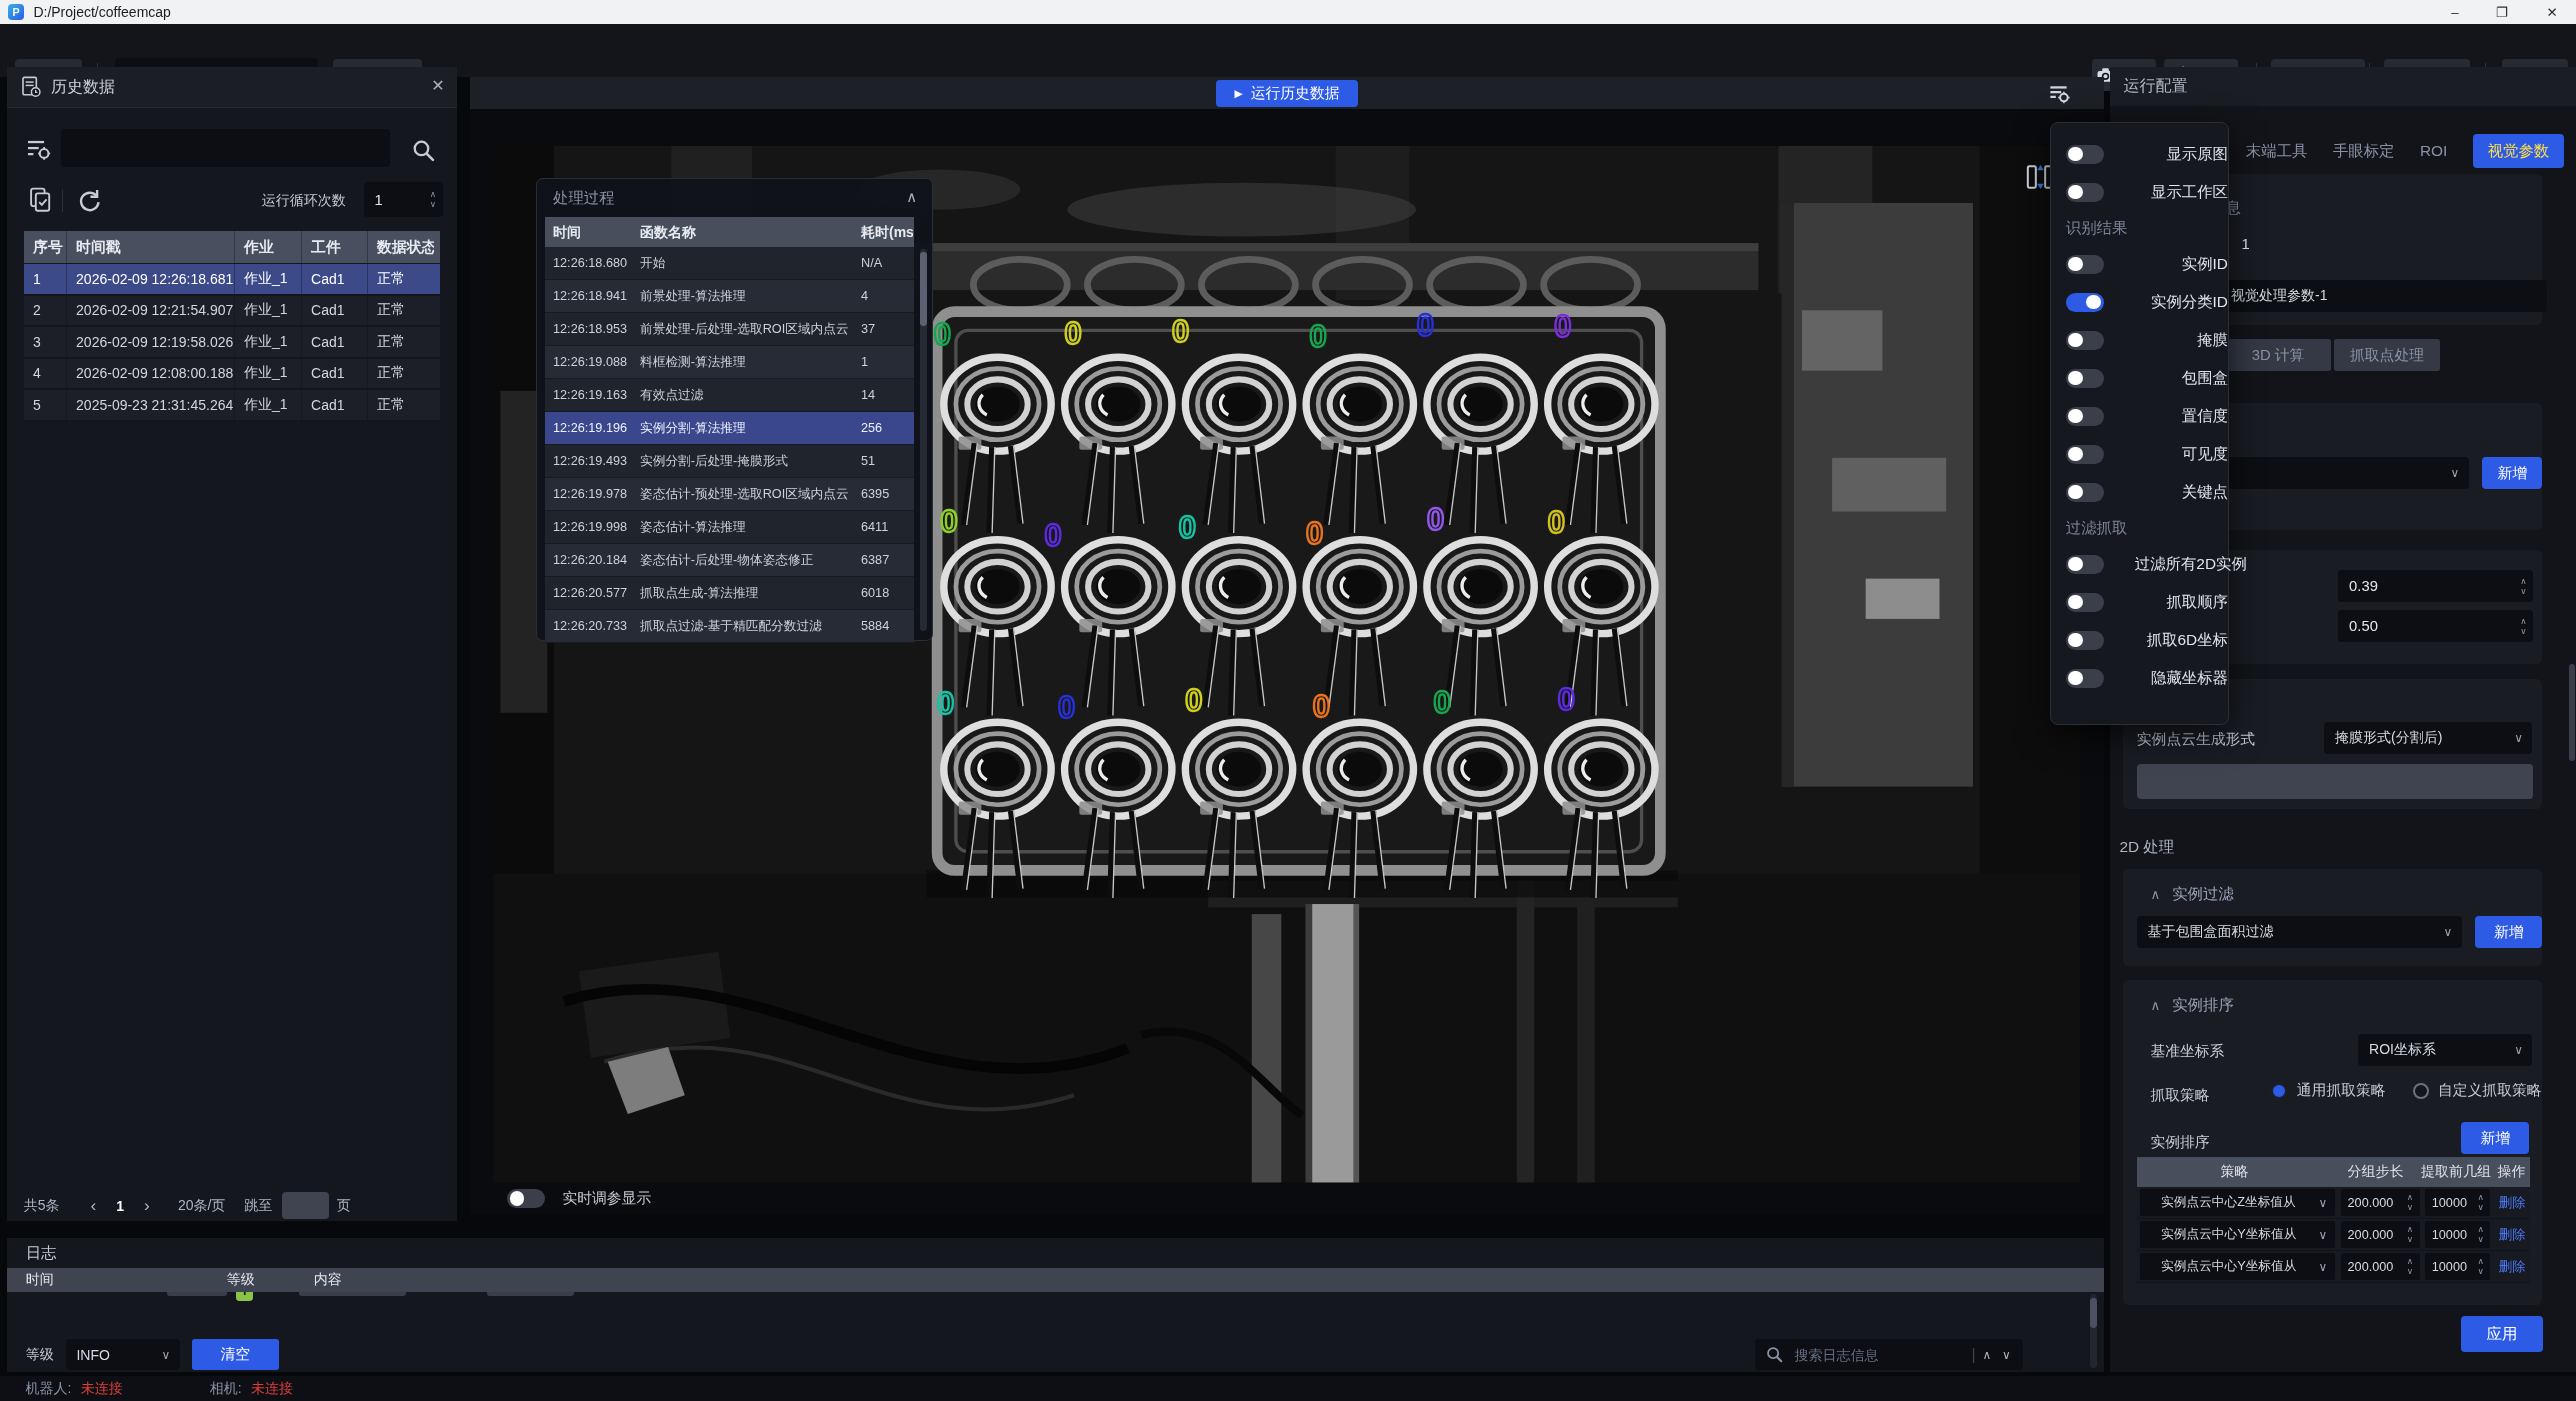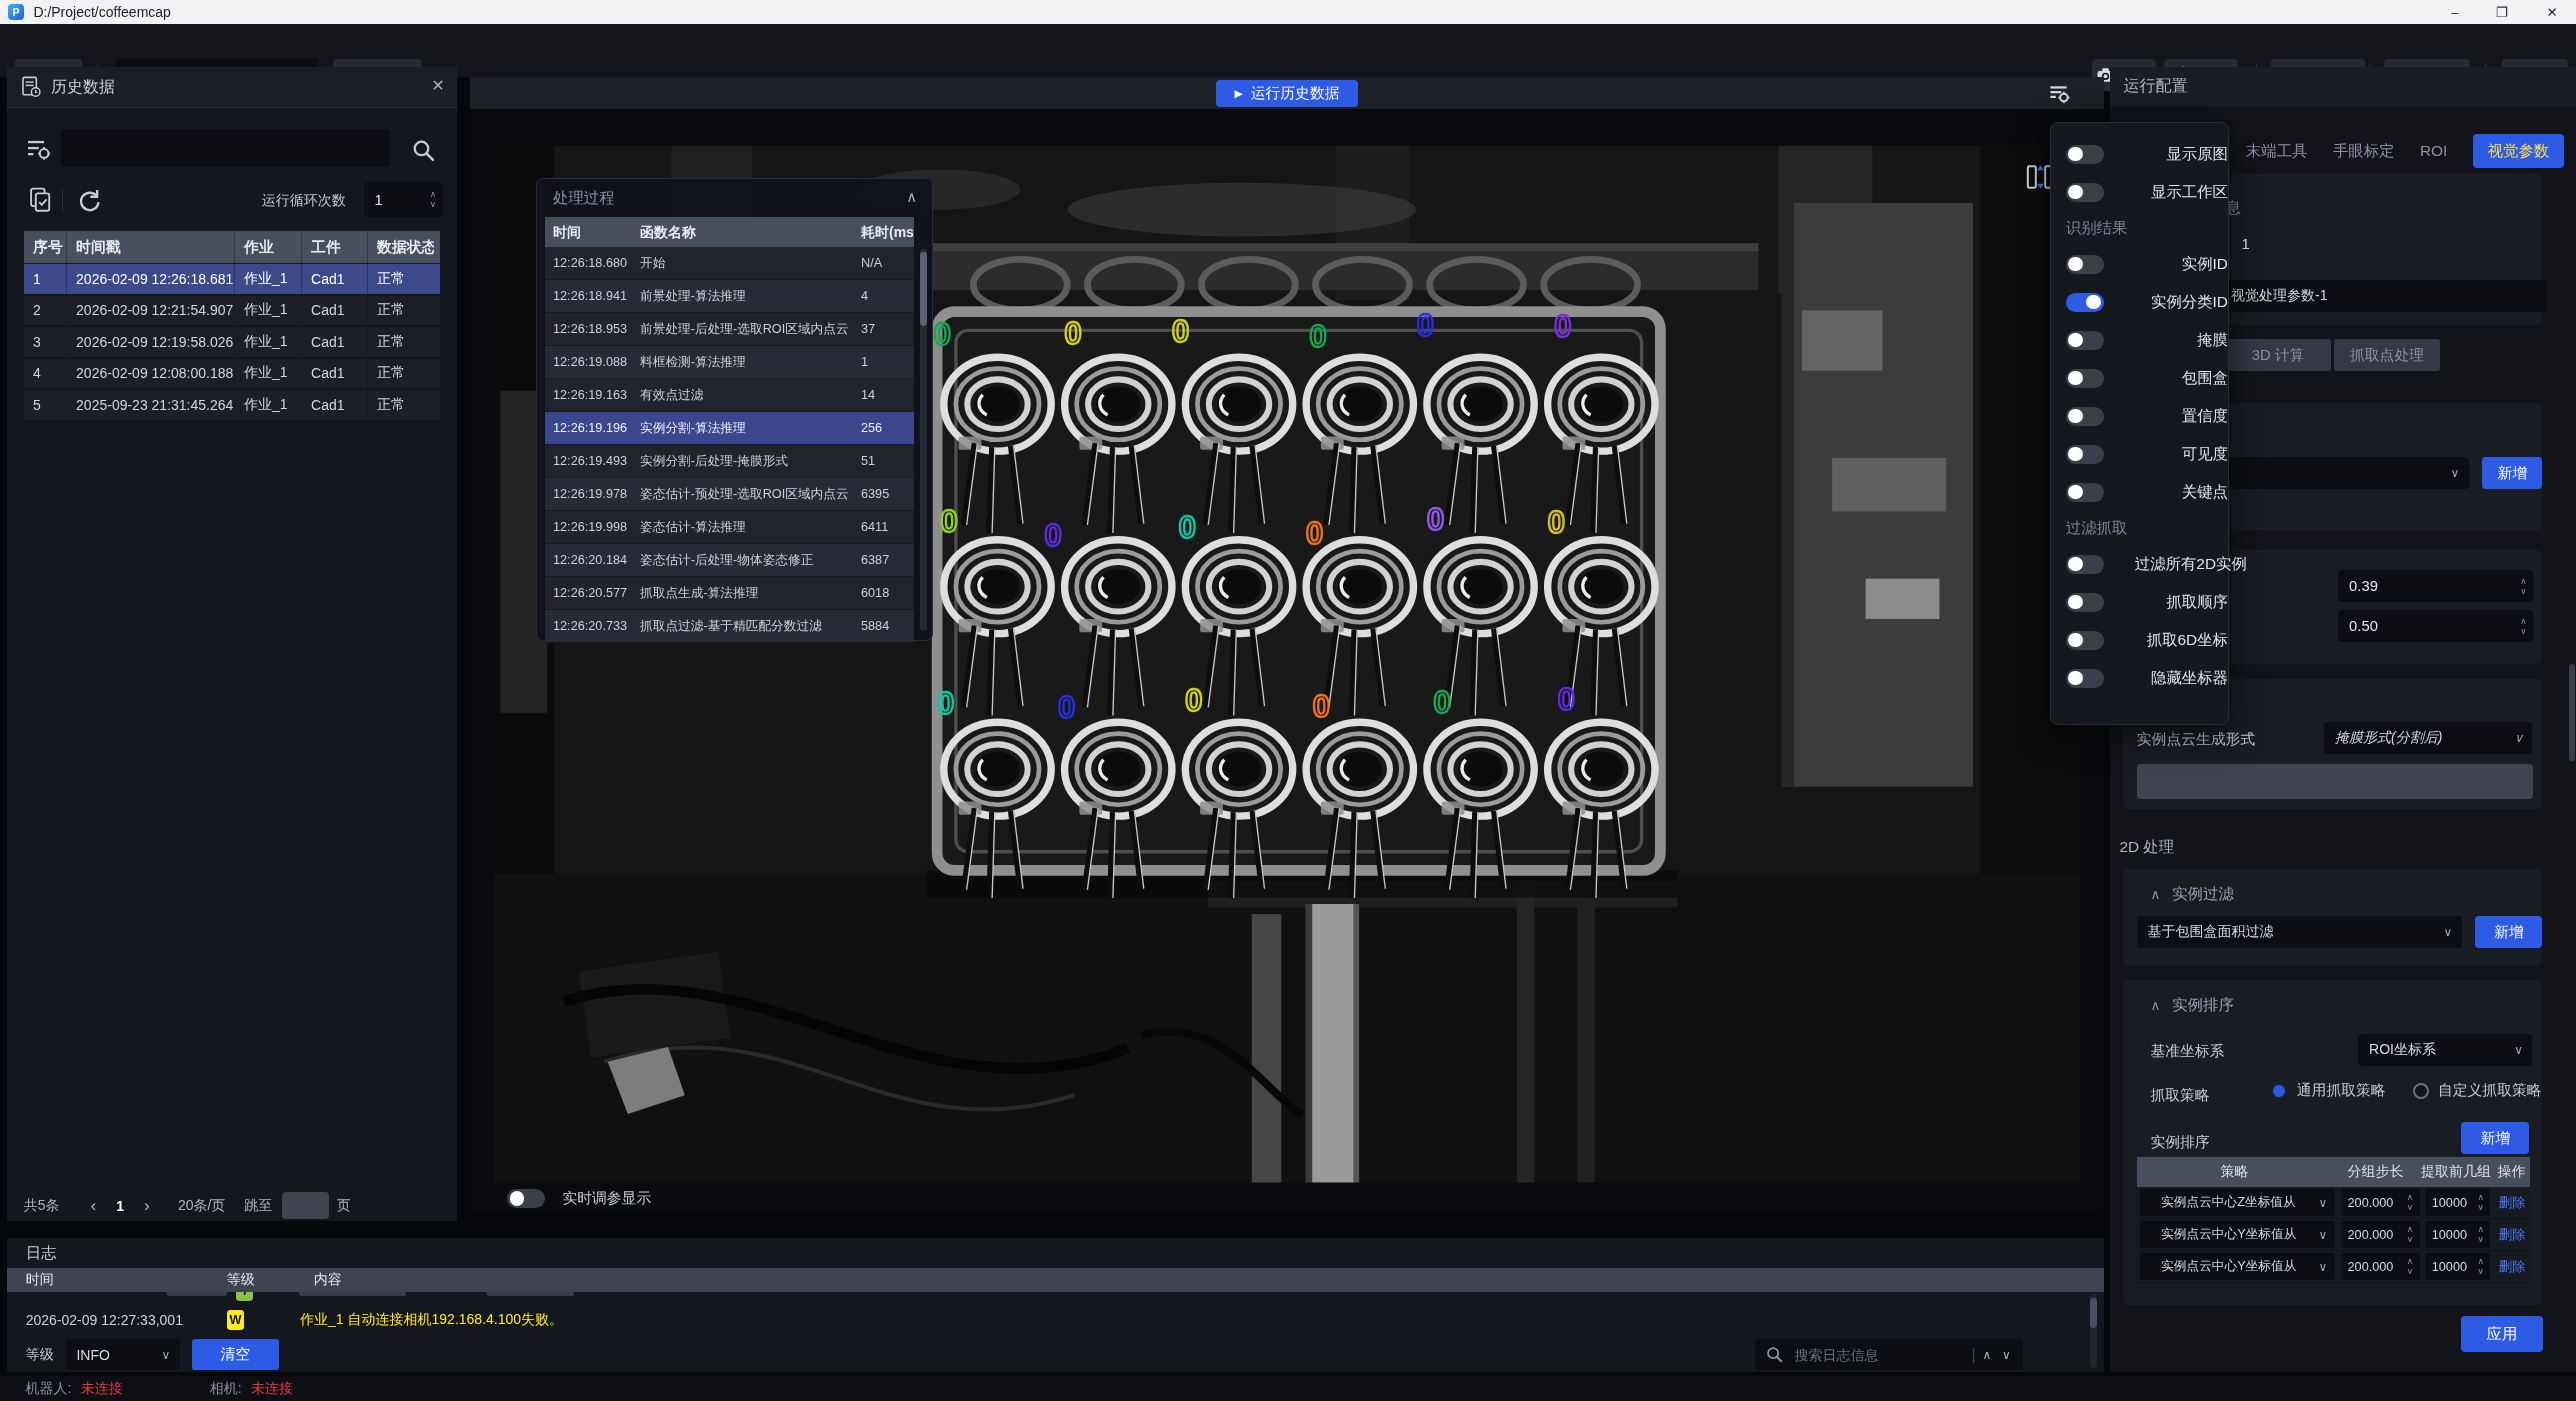--- a/index.html
+++ b/index.html
@@ -767,21 +767,21 @@
         <span class="stepper">
             <span>∧</span>
             <span>∨</span>
           </span>
       </div>
     </div>
 
     <div class="card" style="left:13.4px;top:612px;width:419px;height:130px;">
       <div class="cfg-sec" style="left:13.4px;top:13.4px;">点云生成</div>
       <div class="cfg-label" style="left:13.4px;top:51px;">实例点云生成形式</div>
-      <div class="select" style="position:absolute;left:201px;top:43px;width:208px;height:32px;font-style:italic;">
+      <div class="select" style="position:absolute;left:201px;top:43px;width:208px;height:32px;">
         <span class="val">掩膜形式(分割后)</span>
         <span class="chev">∨</span>
       </div>
       <div style="position:absolute;left:13.4px;top:85px;width:396px;height:35px;background:#3f4450;border-radius:4px;"></div>
     </div>
 
     <div class="cfg-label" style="left:9.4px;top:770px;color:#aeb6c6;font-size:15.4px;">2D 处理</div>
 
     <div class="card" style="left:13.4px;top:802px;width:419px;height:97px;">
       <div style="position:absolute;left:27px;top:14.8px;display:flex;align-items:center;">
@@ -992,25 +992,20 @@
       <div style="width:87px;">等级</div>
       <div>内容</div>
     </div>
     <div id="log-clip">
       <div class="inner">
         <div class="gray-bar" style="width:60px;margin-left:160px;"></div>
         <div class="lvl-badge" style="margin-left:9.4px;background:#8bc34a;color:#10240a;">I</div>
         <div class="gray-bar" style="width:107px;margin-left:46px;"></div>
         <div class="gray-bar" style="width:87px;margin-left:81px;"></div>
       </div>
-    </div>
-    <div id="warn-row">
-      <div style="margin-left:19px;width:201px;font-size:14px;color:#cdd2da;">2026-02-09 12:27:33,001</div>
-      <div class="lvl-badge" style="background:#ffec16;color:#111;">W</div>
-      <div style="margin-left:56px;font-size:14px;color:#ffec16;">作业_1 自动连接相机192.168.4.100失败。</div>
     </div>
     <div id="log-controls">
       <span style="font-size:14px;color:#c6cbd6;">等级</span>
       <div class="select" style="width:114px;height:31px;">
         <span class="val">INFO</span>
         <span class="chev">∨</span>
       </div>
       <div class="blue-btn" style="width:87px;height:31px;border-radius:2.7px;">
           <span>清空</span>
         </div>

